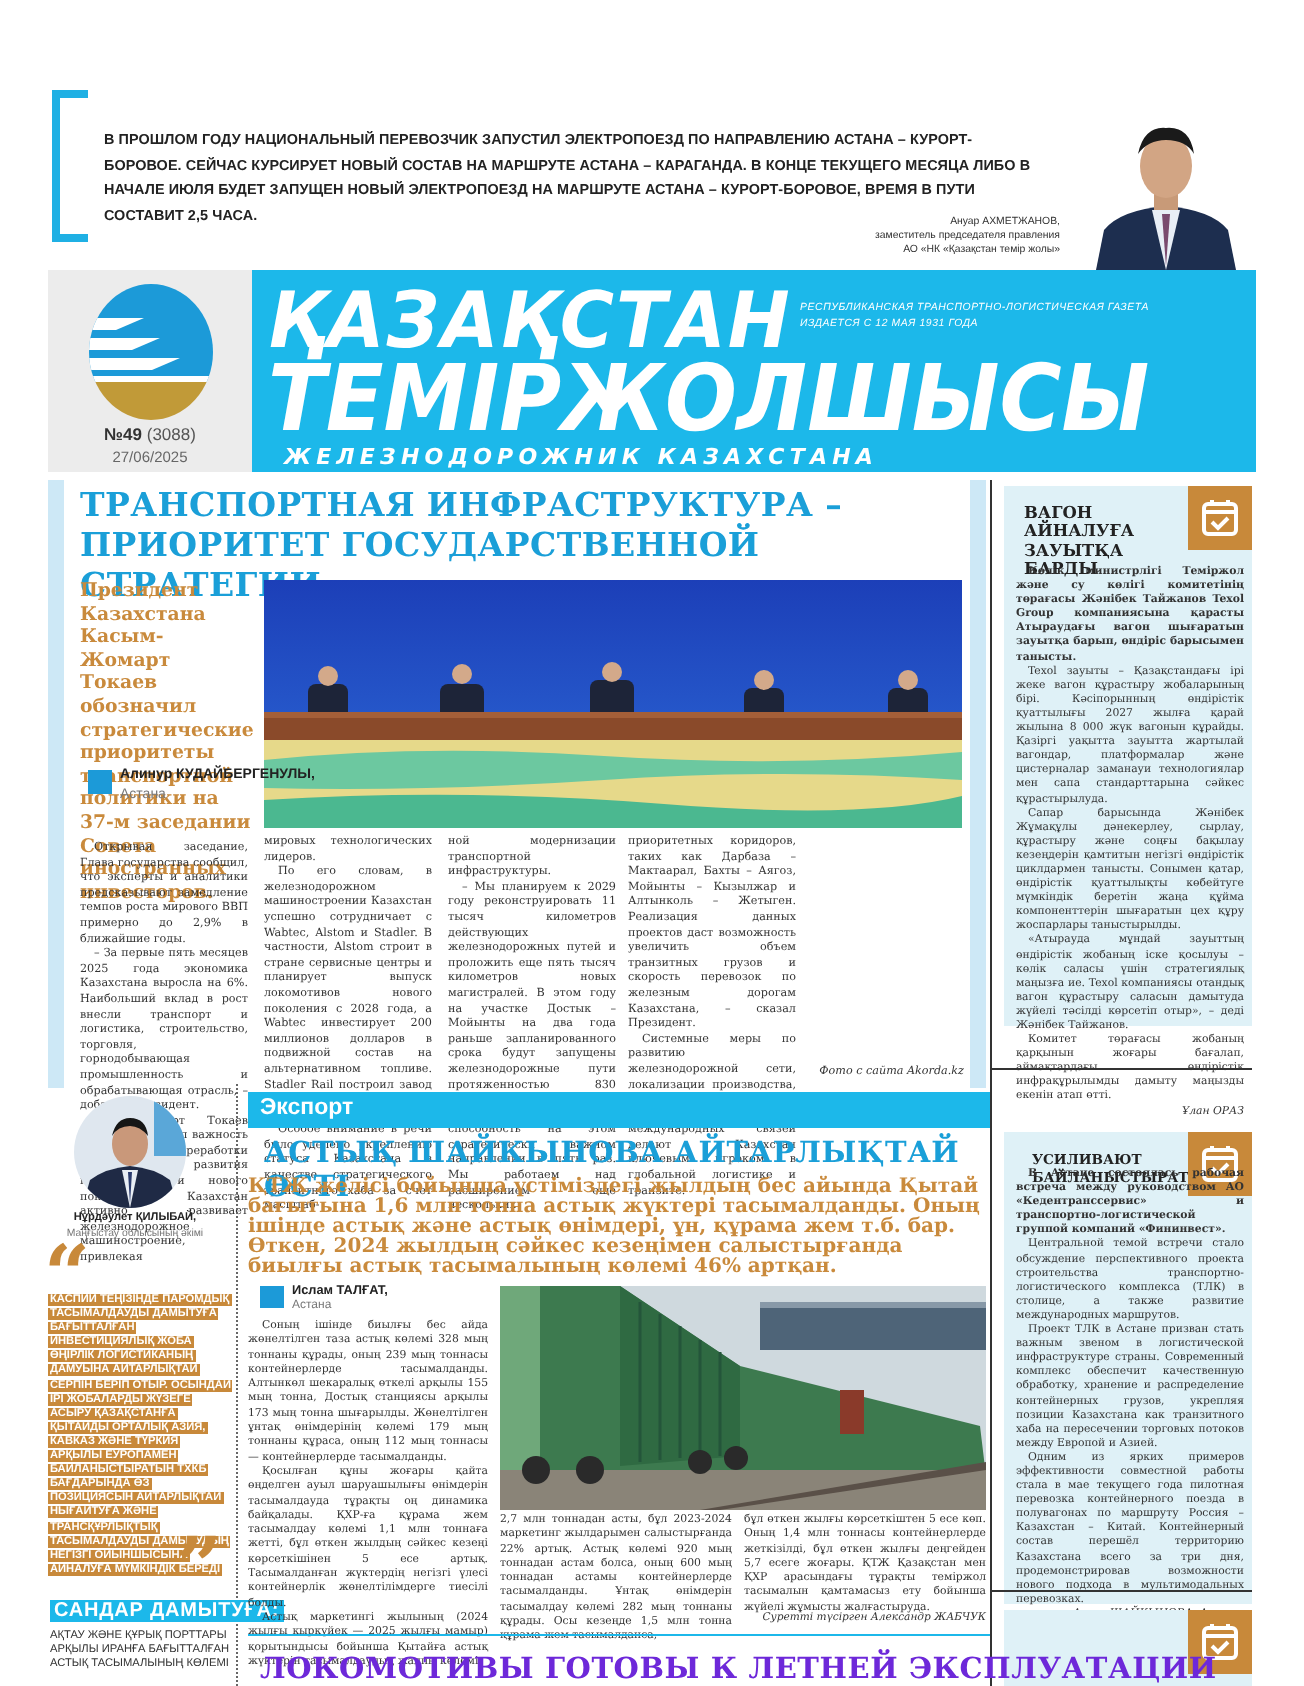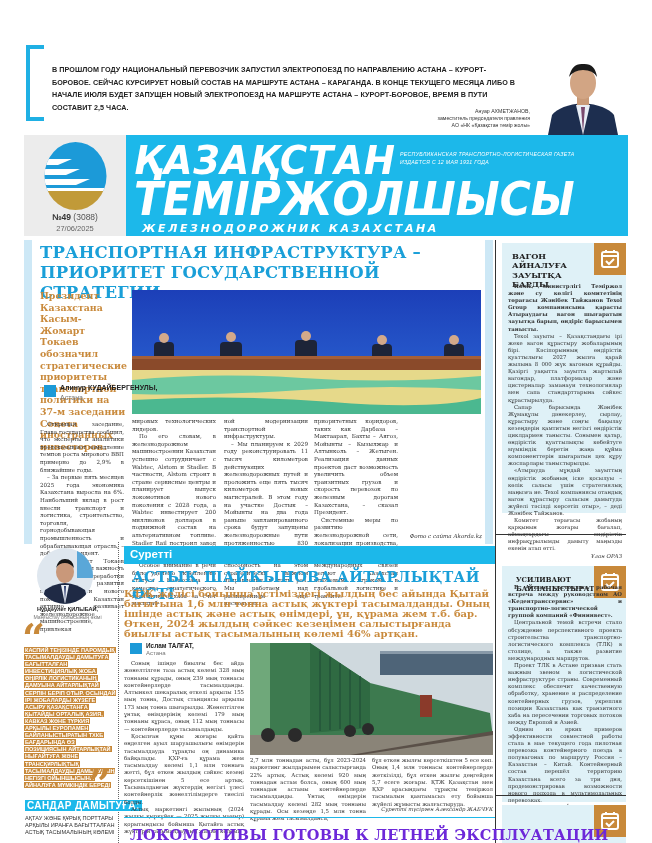--- a/index.html
+++ b/index.html
@@ -275,21 +275,21 @@
 </div>
 <div class="abs iv-name">Нұрдәулет ҚИЛЫБАЙ,</div>
 <div class="abs iv-role">Маңғыстау облысының әкімі</div>
 <div class="abs qmark-open">“</div>
 <div class="abs pullquote"><span>КАСПИЙ ТЕҢІЗІНДЕ ПАРОМДЫҚ ТАСЫМАЛДАУДЫ ДАМЫТУҒА БАҒЫТТАЛҒАН ИНВЕСТИЦИЯЛЫҚ ЖОБА ӨҢІРЛІК ЛОГИСТИКАНЫҢ ДАМУЫНА АЙТАРЛЫҚТАЙ СЕРПІН БЕРІП ОТЫР. ОСЫНДАЙ ІРІ ЖОБАЛАРДЫ ЖҮЗЕГЕ АСЫРУ ҚАЗАҚСТАНҒА ҚЫТАЙДЫ ОРТАЛЫҚ АЗИЯ, КАВКАЗ ЖӘНЕ ТҮРКИЯ АРҚЫЛЫ ЕУРОПАМЕН БАЙЛАНЫСТЫРАТЫН ТХКБ БАҒДАРЫНДА ӨЗ ПОЗИЦИЯСЫН АЙТАРЛЫҚТАЙ НЫҒАЙТУҒА ЖӘНЕ ТРАНСҚҰРЛЫҚТЫҚ ТАСЫМАЛДАУДЫ ДАМЫТУДЫҢ НЕГІЗГІ ОЙЫНШЫСЫНА АЙНАЛУҒА МҮМКІНДІК БЕРЕДІ</span></div>
 <div class="abs qmark-close">”</div>
 <div class="abs numbers-label">САНДАР ДАМЫТУҒА:</div>
 <div class="abs numbers-text">АҚТАУ ЖӘНЕ ҚҰРЫҚ ПОРТТАРЫ АРҚЫЛЫ ИРАНҒА БАҒЫТТАЛҒАН АСТЫҚ ТАСЫМАЛЫНЫҢ КӨЛЕМІ</div>
 
 <div class="abs section-bar"></div>
-<div class="abs section-label">Суретті</div>
+<div class="abs section-label">Экспорт</div>
 <div class="abs head2">АСТЫҚ ШАЙКЫНОВА АЙТАРЛЫҚТАЙ ӨСТІ</div>
 <div class="abs lead2">ҚТЖ желісі бойынша үстіміздегі жылдың бес айында Қытай бағытына 1,6 млн тонна астық жүктері тасымалданды. Оның ішінде астық және астық өнімдері, ұн, құрама жем т.б. бар. Өткен, 2024 жылдың сәйкес кезеңімен салыстырғанда биылғы астық тасымалының көлемі 46% артқан.</div>
 <div class="abs by2-icon"></div>
 <div class="abs by2-name">Ислам ТАЛҒАТ,</div>
 <div class="abs by2-city">Астана</div>
 <div class="abs photo2">
   <svg width="243" height="112" viewBox="0 0 243 112">
     <rect width="243" height="112" fill="#cfd9de"></rect>
     <rect x="130" y="10" width="113" height="22" fill="#4e6478"></rect>
     <rect x="130" y="8" width="113" height="3" fill="#8899a8"></rect>

